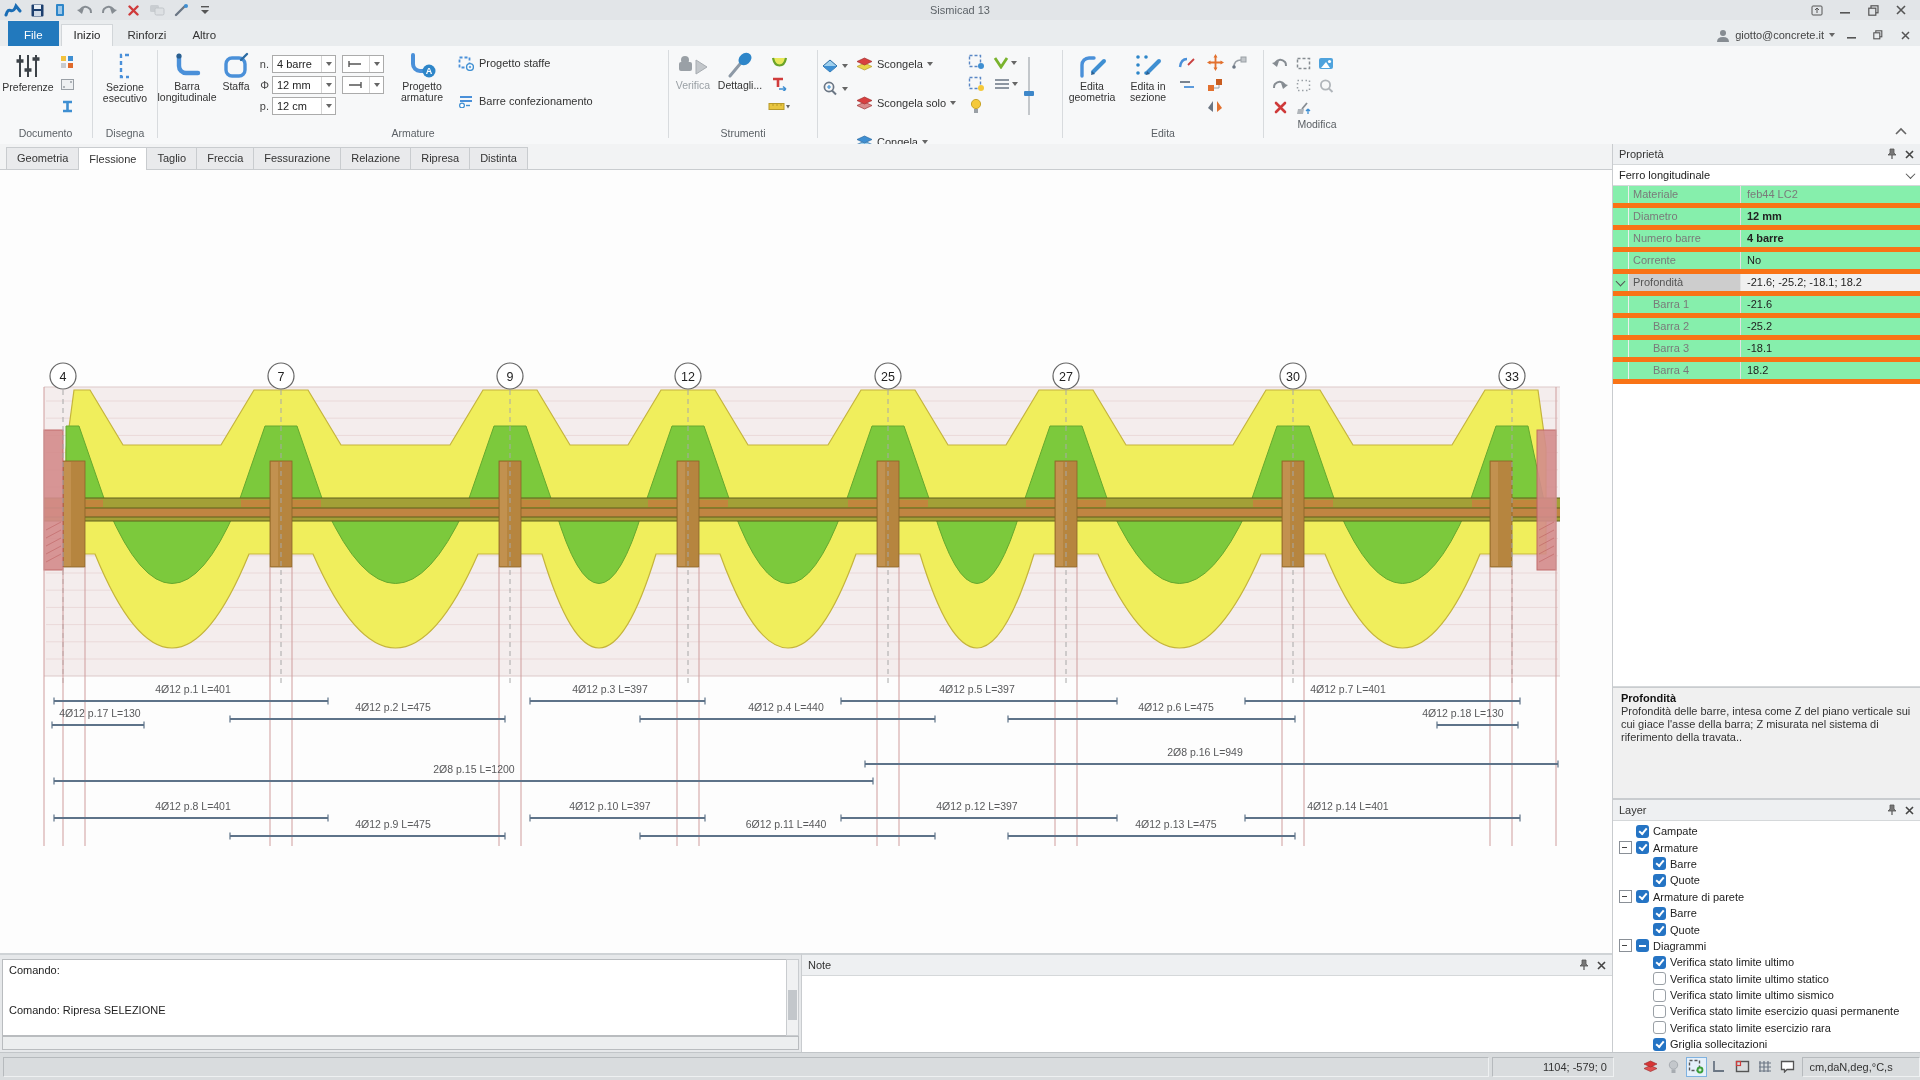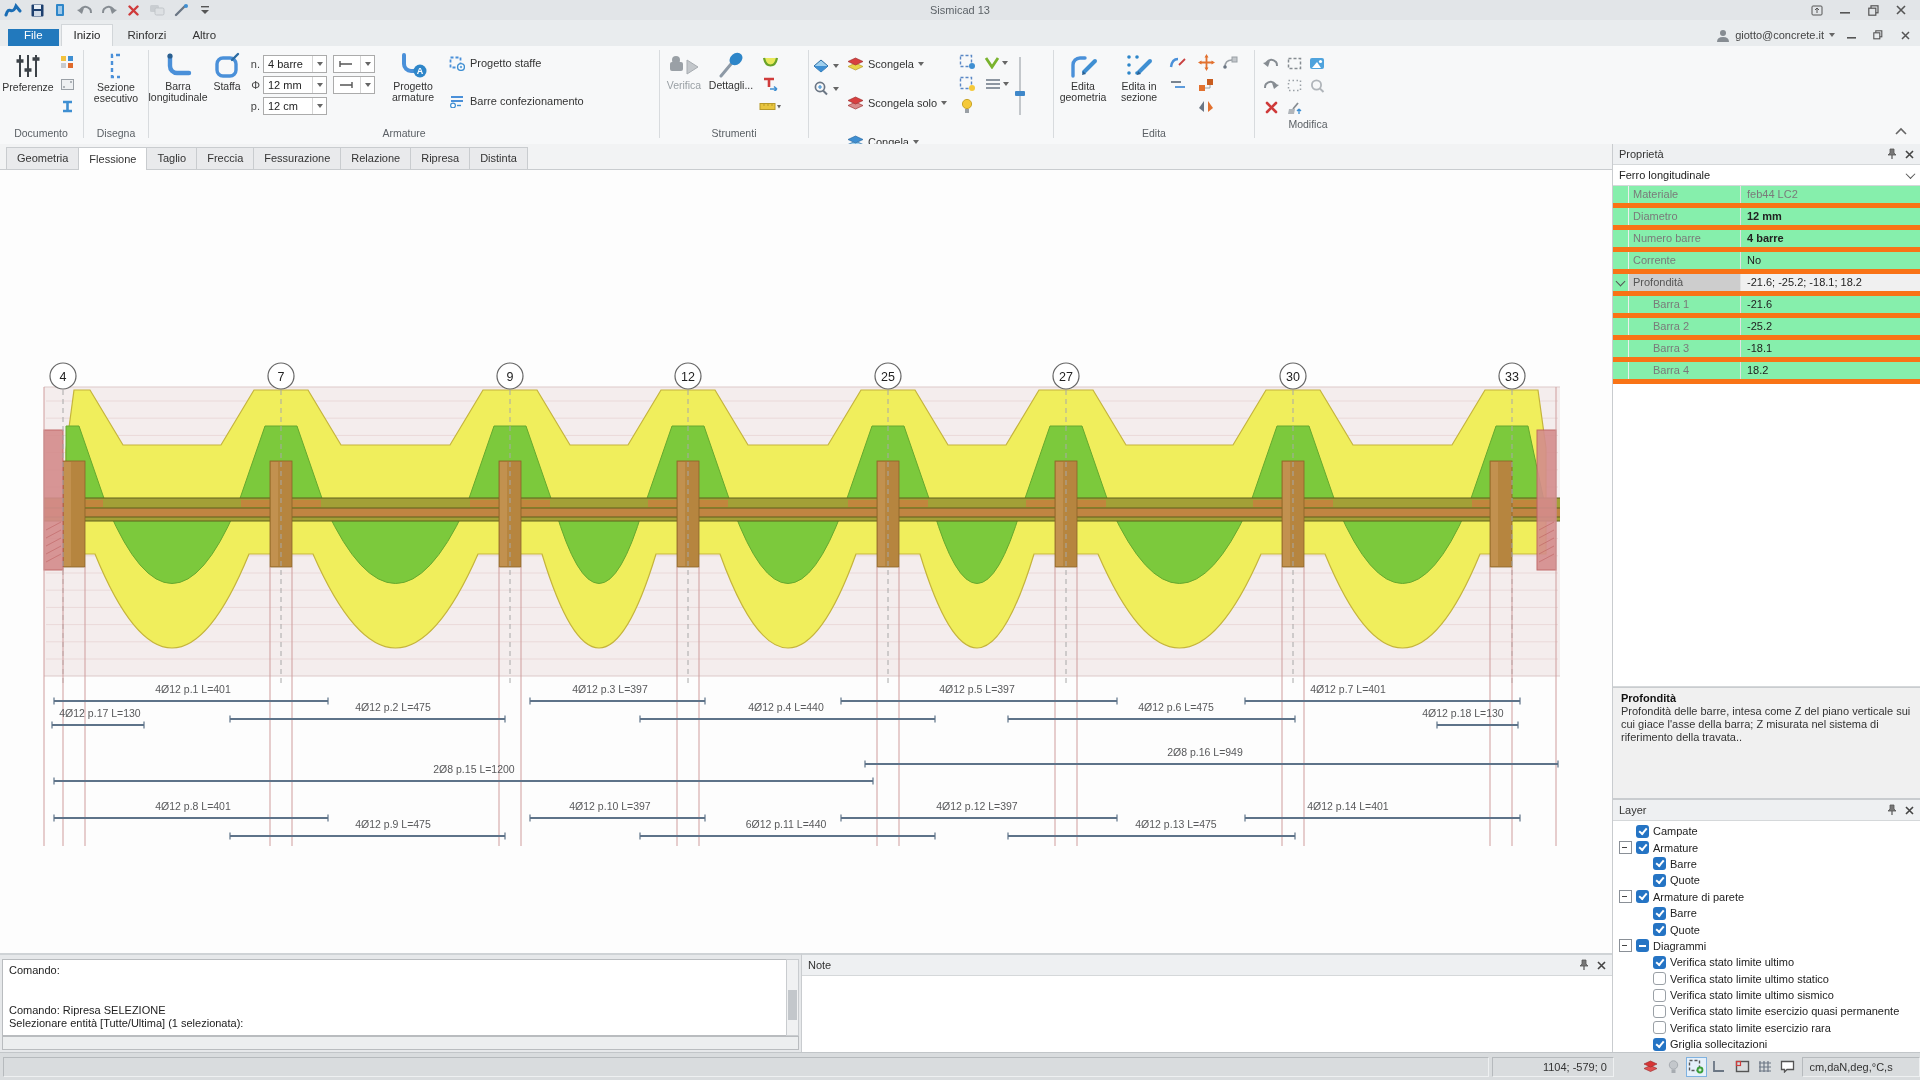--- a/index.html
+++ b/index.html
@@ -14,21 +14,21 @@
             display:flex;align-items:center;}
   .qat{display:flex;align-items:center;gap:6px;padding-left:4px;}
   .qbtn{width:18px;height:16px;display:flex;align-items:center;justify-content:center;}
   #title-text{position:absolute;left:0;right:0;text-align:center;color:#5d6368;font-size:11px;pointer-events:none;}
   .winbtns{margin-left:auto;display:flex;align-items:center;gap:2px;padding-right:6px;}
   .wbtn{width:26px;height:16px;display:flex;align-items:center;justify-content:center;color:#555;}
 
   
   #tabrow{left:0;top:20px;width:1920px;height:26px;background:#e9ecee;display:flex;align-items:flex-end;}
   .rtab{padding:4px 12px 5px 12px;font-size:11.5px;color:#333;margin-right:2px;}
-  .rtab.file{background:#2279bd;color:#fff;margin-left:8px;padding:0 16px 5px 16px;}
+  .rtab.file{background:#2279bd;color:#fff;margin-left:8px;padding:8px 16px 5px 16px;}
   .rtab.active{background:#f7f8f9;border:1px solid #d2d6d9;border-bottom:none;color:#222;}
   .acct{margin-left:auto;display:flex;align-items:center;gap:5px;padding-right:4px;padding-bottom:3px;color:#444;justify-content:flex-end;}
   .acct .wbtn{width:22px;}
 
   
   #ribbon{left:0;top:46px;width:1920px;height:98px;background:#f7f8f9;border-bottom:1px solid #cfd3d6;}
   .rb-groups{display:flex;height:96px;align-items:stretch;}
   .rgroup{display:flex;flex-direction:column;padding-top:3px;}
   .rg-content{display:flex;align-items:flex-start;flex:1;}
   .rg-label{text-align:center;color:#5c6166;font-size:10.5px;padding-bottom:3px;}
@@ -241,21 +241,21 @@
         <svg width="9" height="9" viewBox="0 0 9 9">
           <path d="M1 1 L8 8 M8 1 L1 8" stroke="#555" stroke-width="1.5"></path>
         </svg>
       </span>
   </div>
 </div>
 
 <div id="ribbon" class="abs">
   <div class="rb-groups">
 
-    <div class="rgroup" style="width:82px">
+    <div class="rgroup" style="width:91px">
       <div class="rg-content">
         <div class="bigbtn">
           <svg width="28" height="28" viewBox="0 0 28 28">
             <path d="M6 3 V25 M14 3 V25 M22 3 V25" stroke="#3c4248" stroke-width="2"></path>
             <path d="M2.5 9 H9.5 M10.5 18 H17.5 M18.5 7 H25.5" stroke="#3c4248" stroke-width="3.6"></path>
             </svg>
           <span class="blabel">Preferenze</span>
         </div>
         <div class="smallcol">
           <span class="sbtn">
@@ -880,21 +880,20 @@
       <line x1="1520" y1="816.5" x2="1520" y2="823.5" stroke="#5e7389" stroke-width="1.2"></line>
       <text x="1348" y="812" text-anchor="middle" font-size="10.5" fill="#58595b" font-family="Liberation Sans, sans-serif">4Ø12 p.14 L=401</text>
     </svg>
 </div>
 
 <div id="cmdpanel" class="abs">
   <div id="cmdtext">
       <div class="cmdline" style="margin-bottom: 14px;">Comando:</div>
       <div class="cmdline">&nbsp;</div>
       <div class="cmdline">Comando: Ripresa SELEZIONE</div>
-      <div class="cmdline">Selezionare entità [Tutte/Ultima] (1 selezionata):</div>
     </div>
   <div id="cmdscroll">
       <div class="thumb"></div>
     </div>
   <div id="cmdinput"></div>
 </div>
 
 <div id="notepanel" class="abs">
   <div class="panelhead">
     <span>Note</span>

